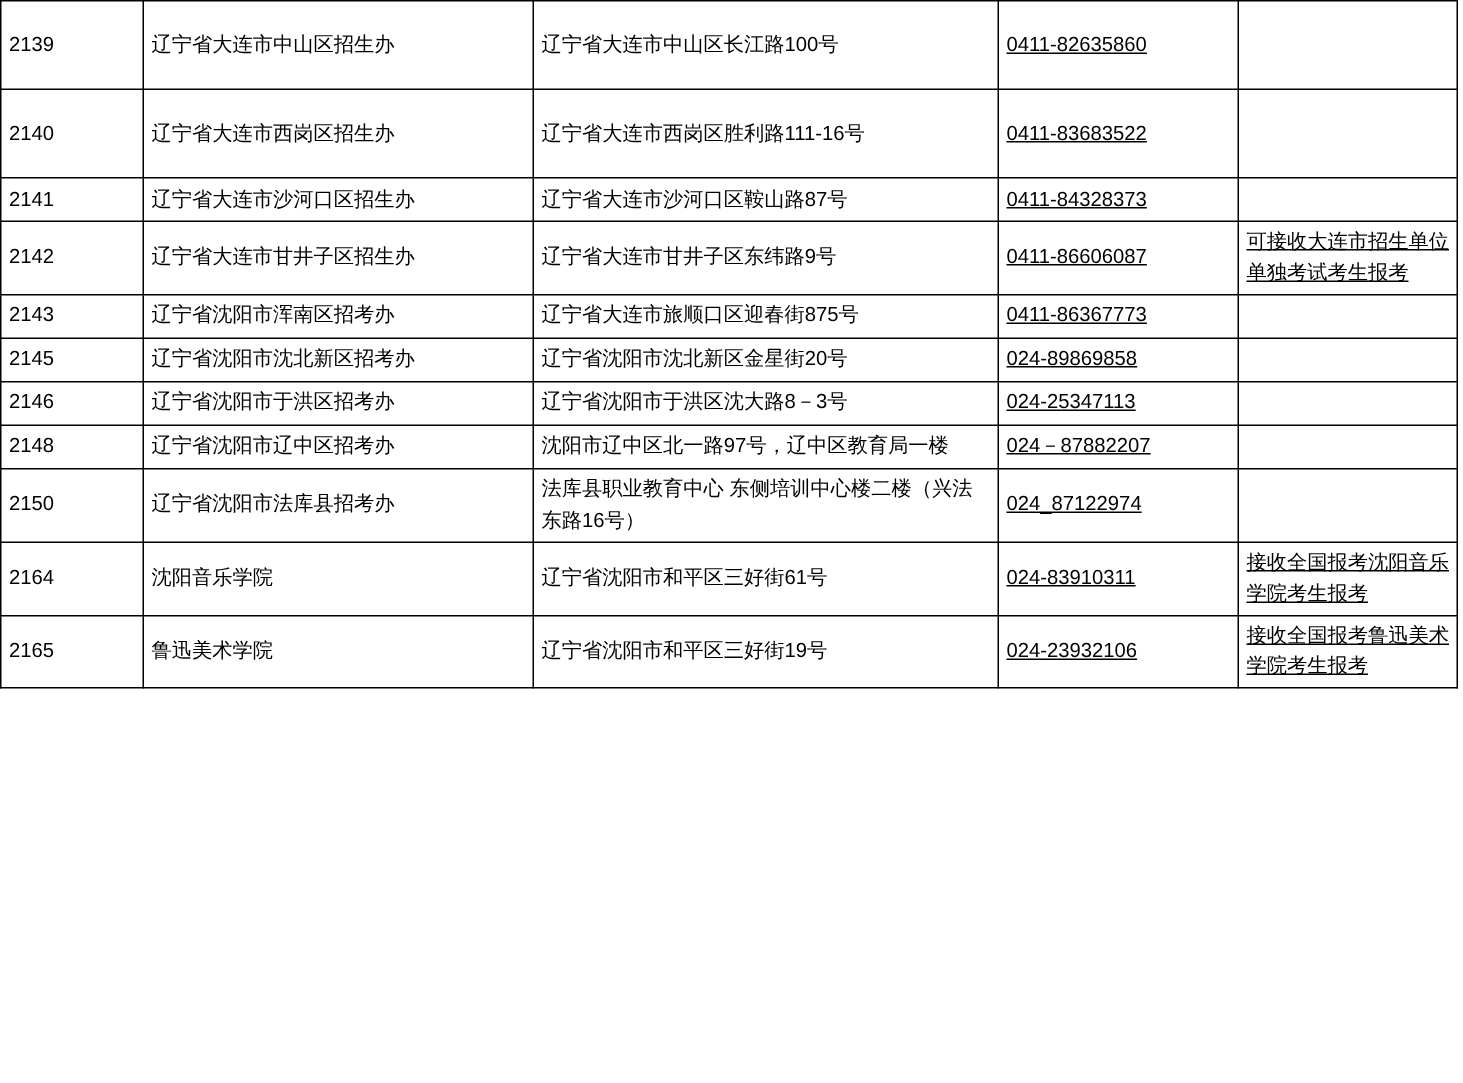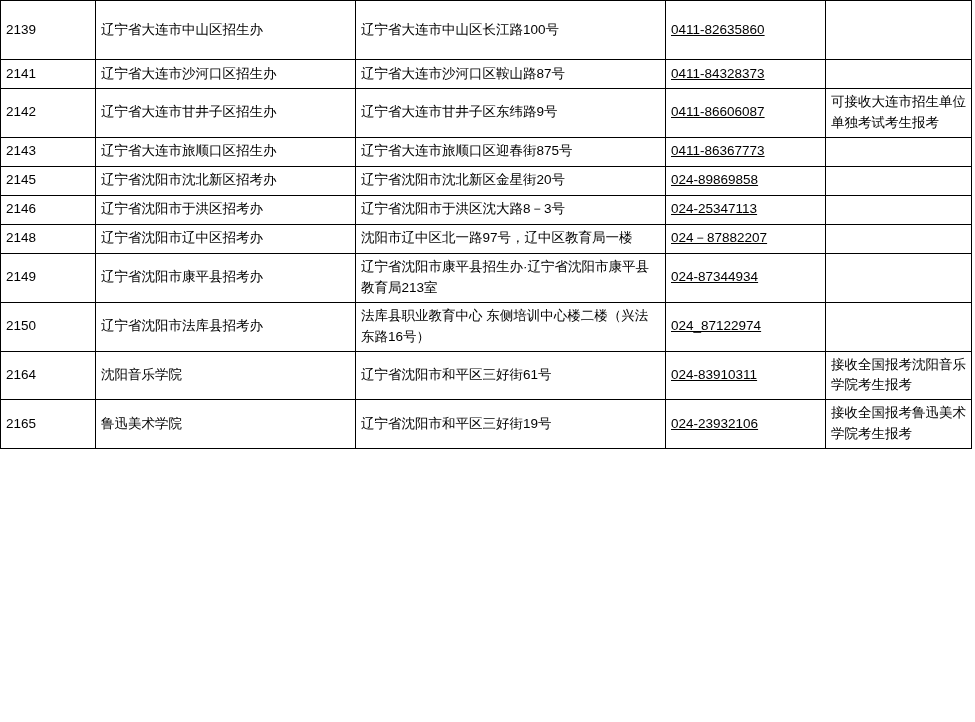--- a/index.html
+++ b/index.html
@@ -41,21 +41,21 @@
     word-break: break-all;
   }
   td.code {
     font-size: 13px;
     padding-left: 4px;
     white-space: nowrap;
   }
   td.name   { padding-left: 10px; margin-left: 12px; }
   td.addr   { padding-left: 8px; margin-left: 24px; }
   td.phone  { padding-left: 7px; white-space: nowrap; text-decoration: underline; }
-  td.note   { padding-left: 7px; font-size: 13px; line-height: 1.6; }
+  td.note   { padding-left: 7px; font-size: 13px; line-height: 1.6; text-decoration: underline; }
   tr.r-tall td { height: 52px; }
   tr.r-short td { height: 22px; }
 </style>
 </head>
 <body>
 
 <div id="sheet">
   <table class="reg-table">
     <colgroup>
       <col class="c-code">
@@ -65,37 +65,44 @@
       <col class="c-note">
     </colgroup>
     <tbody>
       <tr class="r-tall">
         <td class="code">2139</td>
         <td class="name">辽宁省大连市中山区招生办</td>
         <td class="addr">辽宁省大连市中山区长江路100号</td>
         <td class="phone">0411-82635860</td>
         <td class="note"></td>
       </tr>
+      <tr class="r-tall">
+        <td class="code">2140</td>
+        <td class="name">辽宁省大连市西岗区招生办</td>
+        <td class="addr">辽宁省大连市西岗区胜利路111-16号</td>
+        <td class="phone">0411-83683522</td>
+        <td class="note"></td>
+      </tr>
       <tr class="r-short">
         <td class="code">2141</td>
         <td class="name">辽宁省大连市沙河口区招生办</td>
         <td class="addr">辽宁省大连市沙河口区鞍山路87号</td>
         <td class="phone">0411-84328373</td>
         <td class="note"></td>
       </tr>
       <tr>
         <td class="code">2142</td>
         <td class="name">辽宁省大连市甘井子区招生办</td>
         <td class="addr">辽宁省大连市甘井子区东纬路9号</td>
         <td class="phone">0411-86606087</td>
         <td class="note">可接收大连市招生单位单独考试考生报考</td>
       </tr>
       <tr class="r-short">
         <td class="code">2143</td>
-        <td class="name">辽宁省大连市旅顺口区招生办</td>
+        <td class="name">辽宁省沈阳市浑南区招考办</td>
         <td class="addr">辽宁省大连市旅顺口区迎春街875号</td>
         <td class="phone">0411-86367773</td>
         <td class="note"></td>
       </tr>
       <tr class="r-short">
         <td class="code">2145</td>
         <td class="name">辽宁省沈阳市沈北新区招考办</td>
         <td class="addr">辽宁省沈阳市沈北新区金星街20号</td>
         <td class="phone">024-89869858</td>
         <td class="note"></td>
@@ -105,27 +112,20 @@
         <td class="name">辽宁省沈阳市于洪区招考办</td>
         <td class="addr">辽宁省沈阳市于洪区沈大路8－3号</td>
         <td class="phone">024-25347113</td>
         <td class="note"></td>
       </tr>
       <tr class="r-short">
         <td class="code">2148</td>
         <td class="name">辽宁省沈阳市辽中区招考办</td>
         <td class="addr">沈阳市辽中区北一路97号，辽中区教育局一楼</td>
         <td class="phone">024－87882207</td>
-        <td class="note"></td>
-      </tr>
-      <tr>
-        <td class="code">2149</td>
-        <td class="name">辽宁省沈阳市康平县招考办</td>
-        <td class="addr">辽宁省沈阳市康平县招生办·辽宁省沈阳市康平县教育局213室</td>
-        <td class="phone">024-87344934</td>
         <td class="note"></td>
       </tr>
       <tr>
         <td class="code">2150</td>
         <td class="name">辽宁省沈阳市法库县招考办</td>
         <td class="addr">法库县职业教育中心 东侧培训中心楼二楼（兴法东路16号）</td>
         <td class="phone">024_87122974</td>
         <td class="note"></td>
       </tr>
       <tr>

